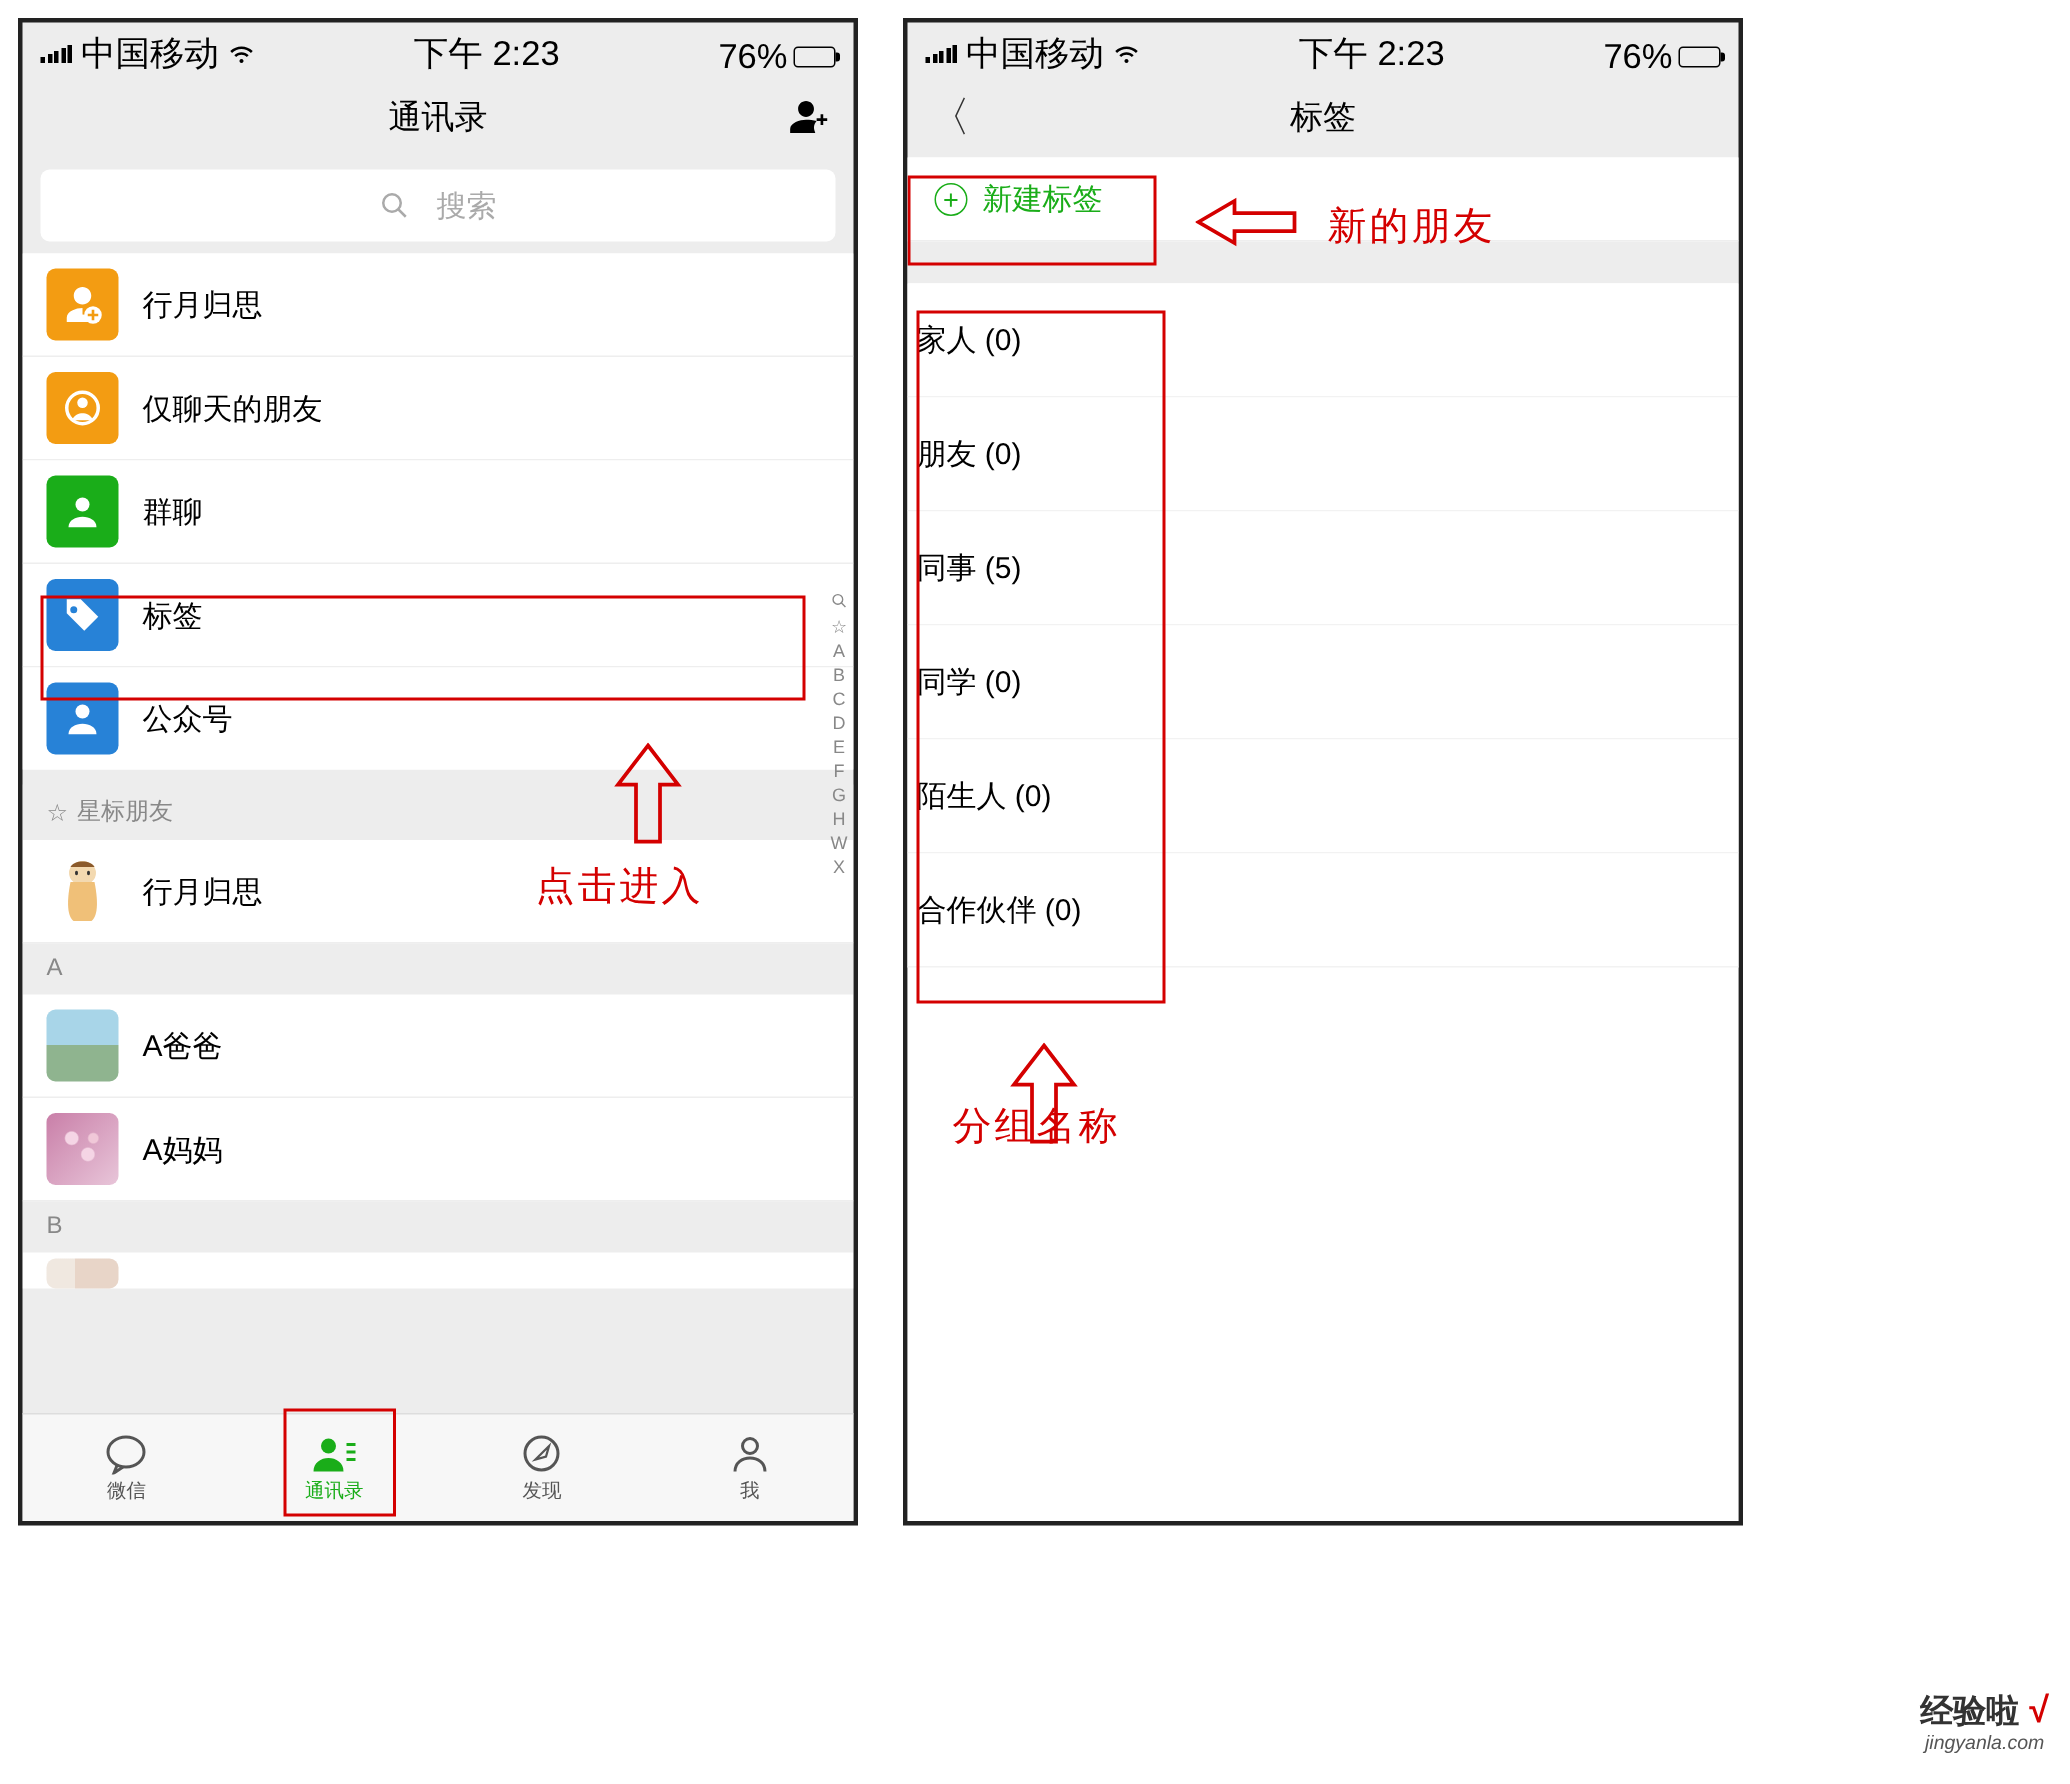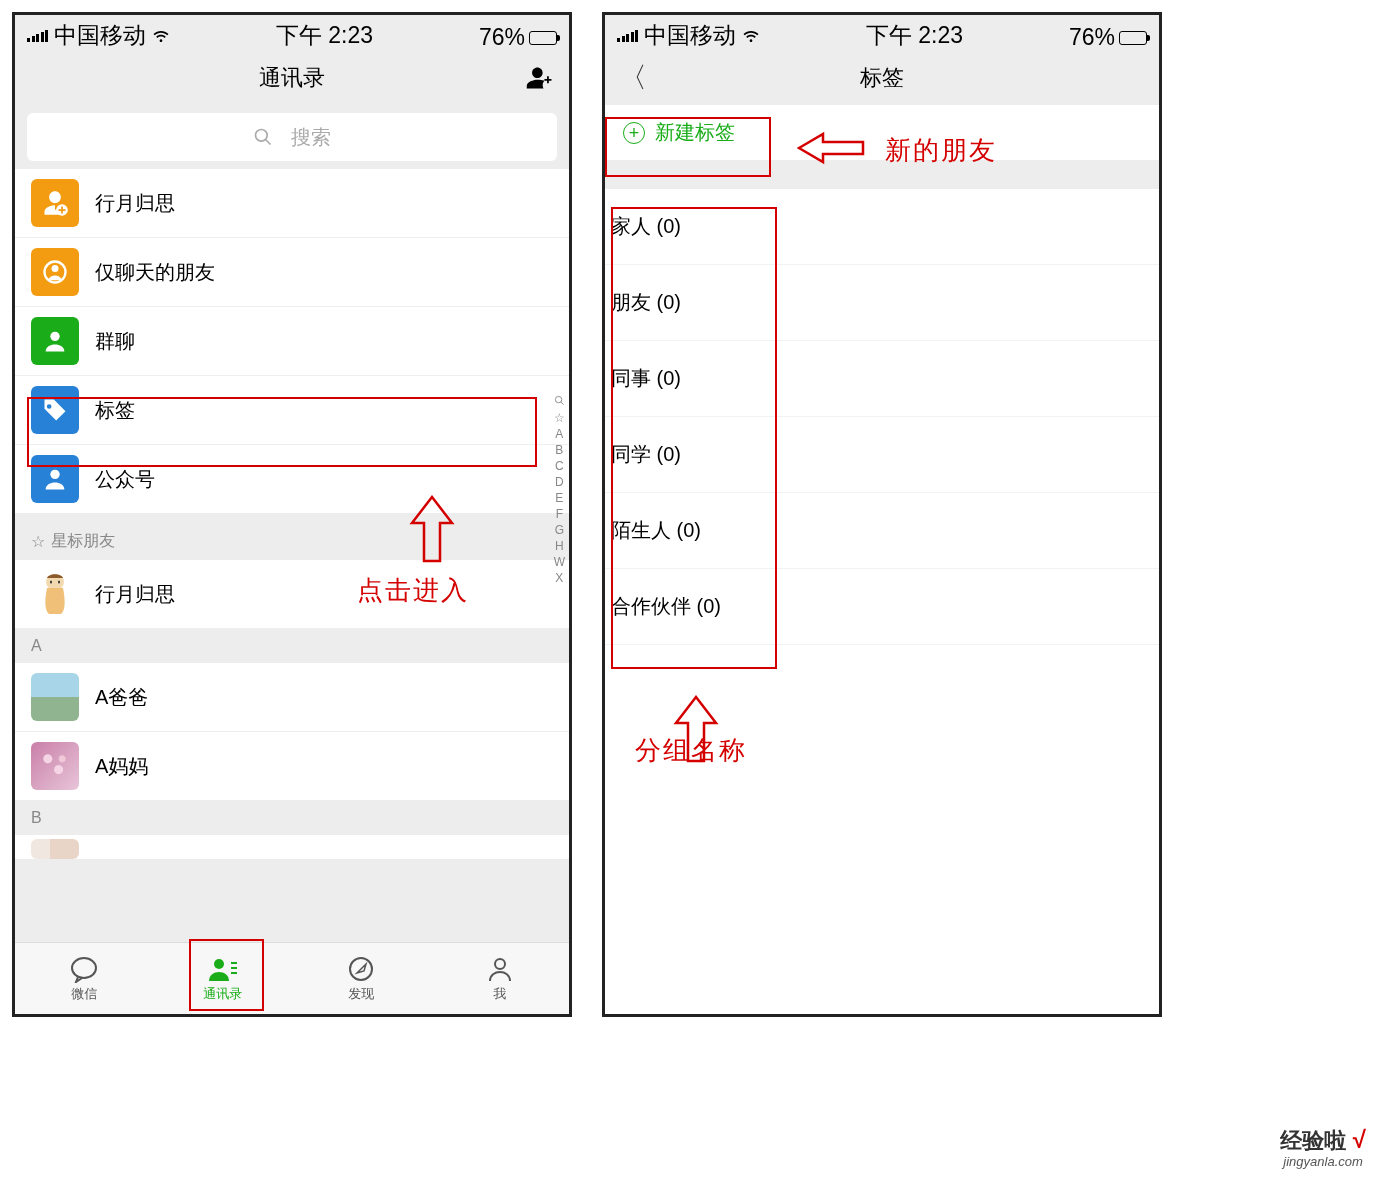--- a/index.html
+++ b/index.html
@@ -408,21 +408,21 @@
 
   <div class="content-right">
     <div class="new-tag-row">
       <span class="plus-circle">+</span>
       <span>新建标签</span>
     </div>
     <div style="height:28px;background:#ededed"></div>
     <div class="tag-list">
       <div class="tag-row"><span>家人 (0)</span></div>
       <div class="tag-row"><span>朋友 (0)</span></div>
-      <div class="tag-row"><span>同事 (0)</span></div>
+      <div class="tag-row"><span>同事 (5)</span></div>
       <div class="tag-row"><span>同学 (0)</span></div>
       <div class="tag-row"><span>陌生人 (0)</span></div>
       <div class="tag-row"><span>合作伙伴 (0)</span></div>
     </div>
   </div>
 
   <div class="annot" style="left:0px; top:102px; width:166px; height:60px"></div>
   <div class="arrow-left" style="left:192px; top:116px">
     <svg viewBox="0 0 70 34">
         <path d="M2 17 L26 3 L26 11 L66 11 L66 23 L26 23 L26 31 Z" fill="none" stroke="#d40000" stroke-width="2.5"></path>

